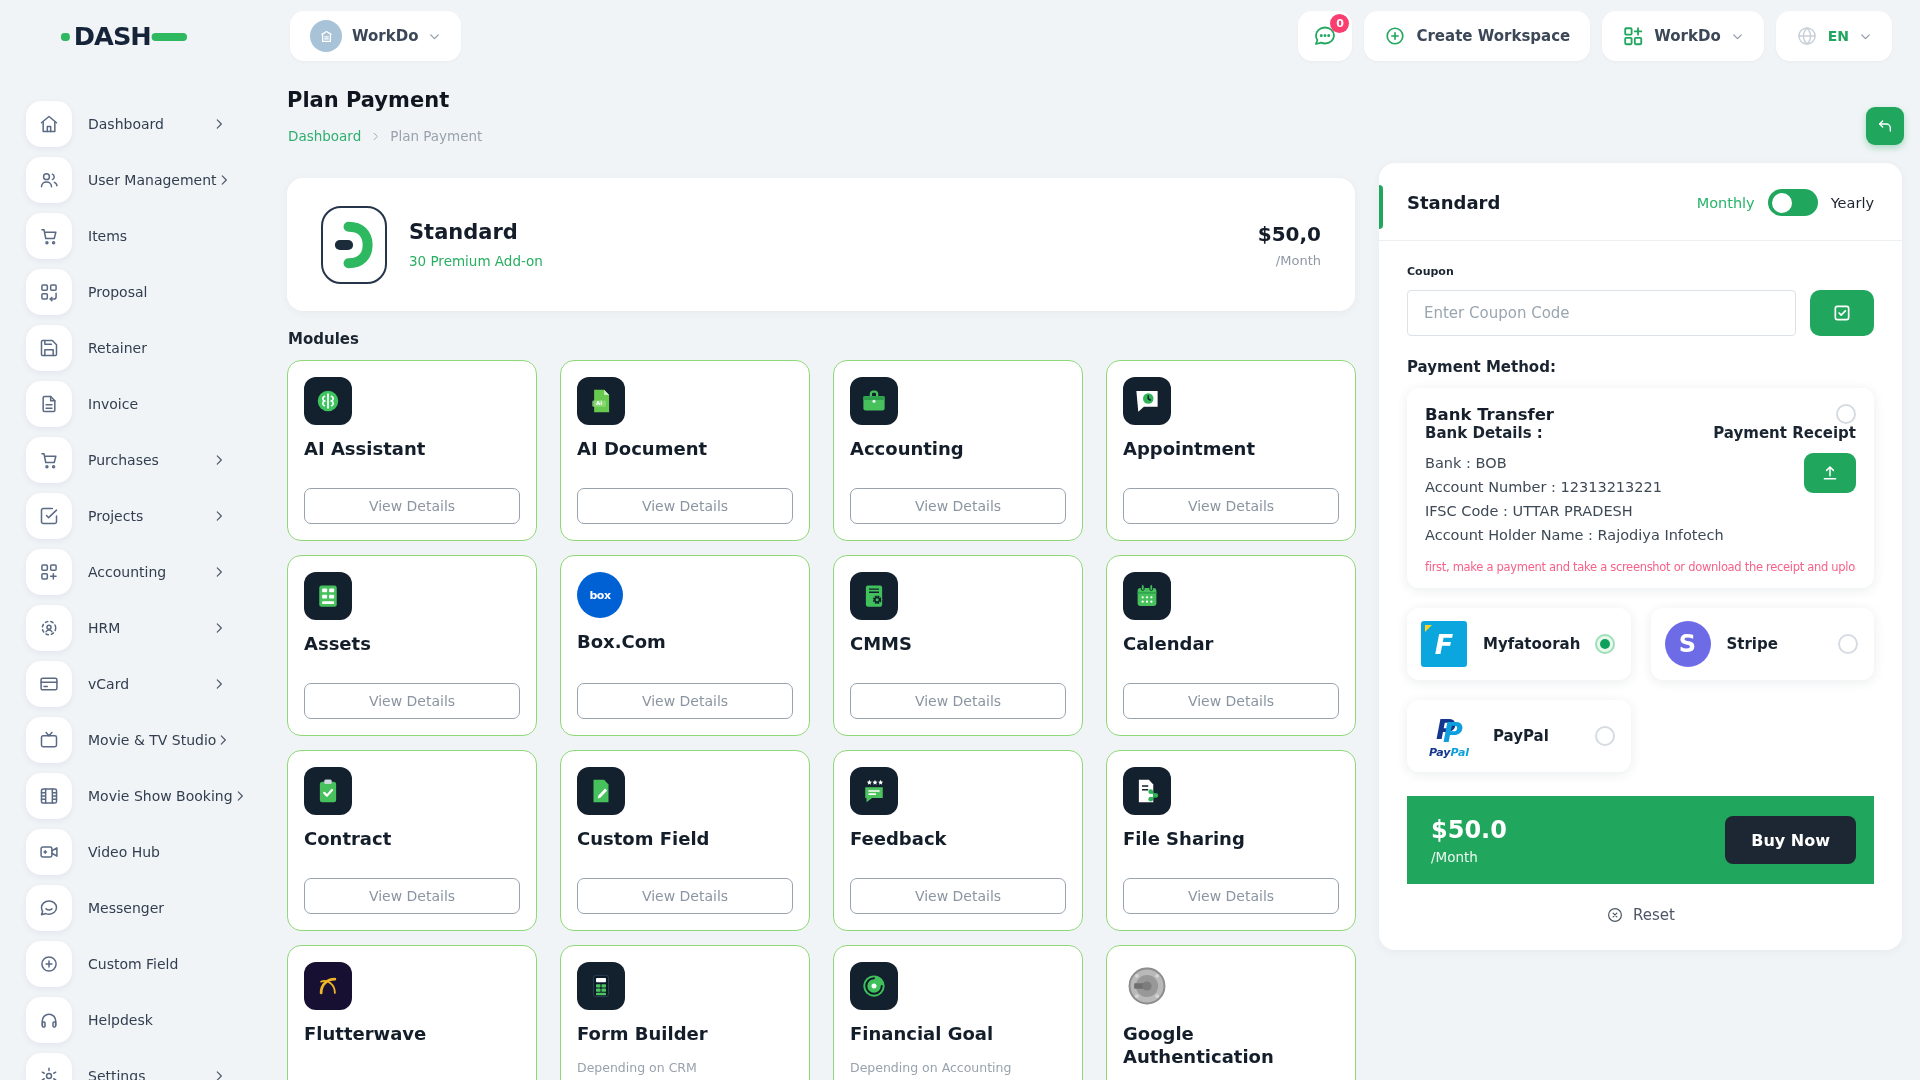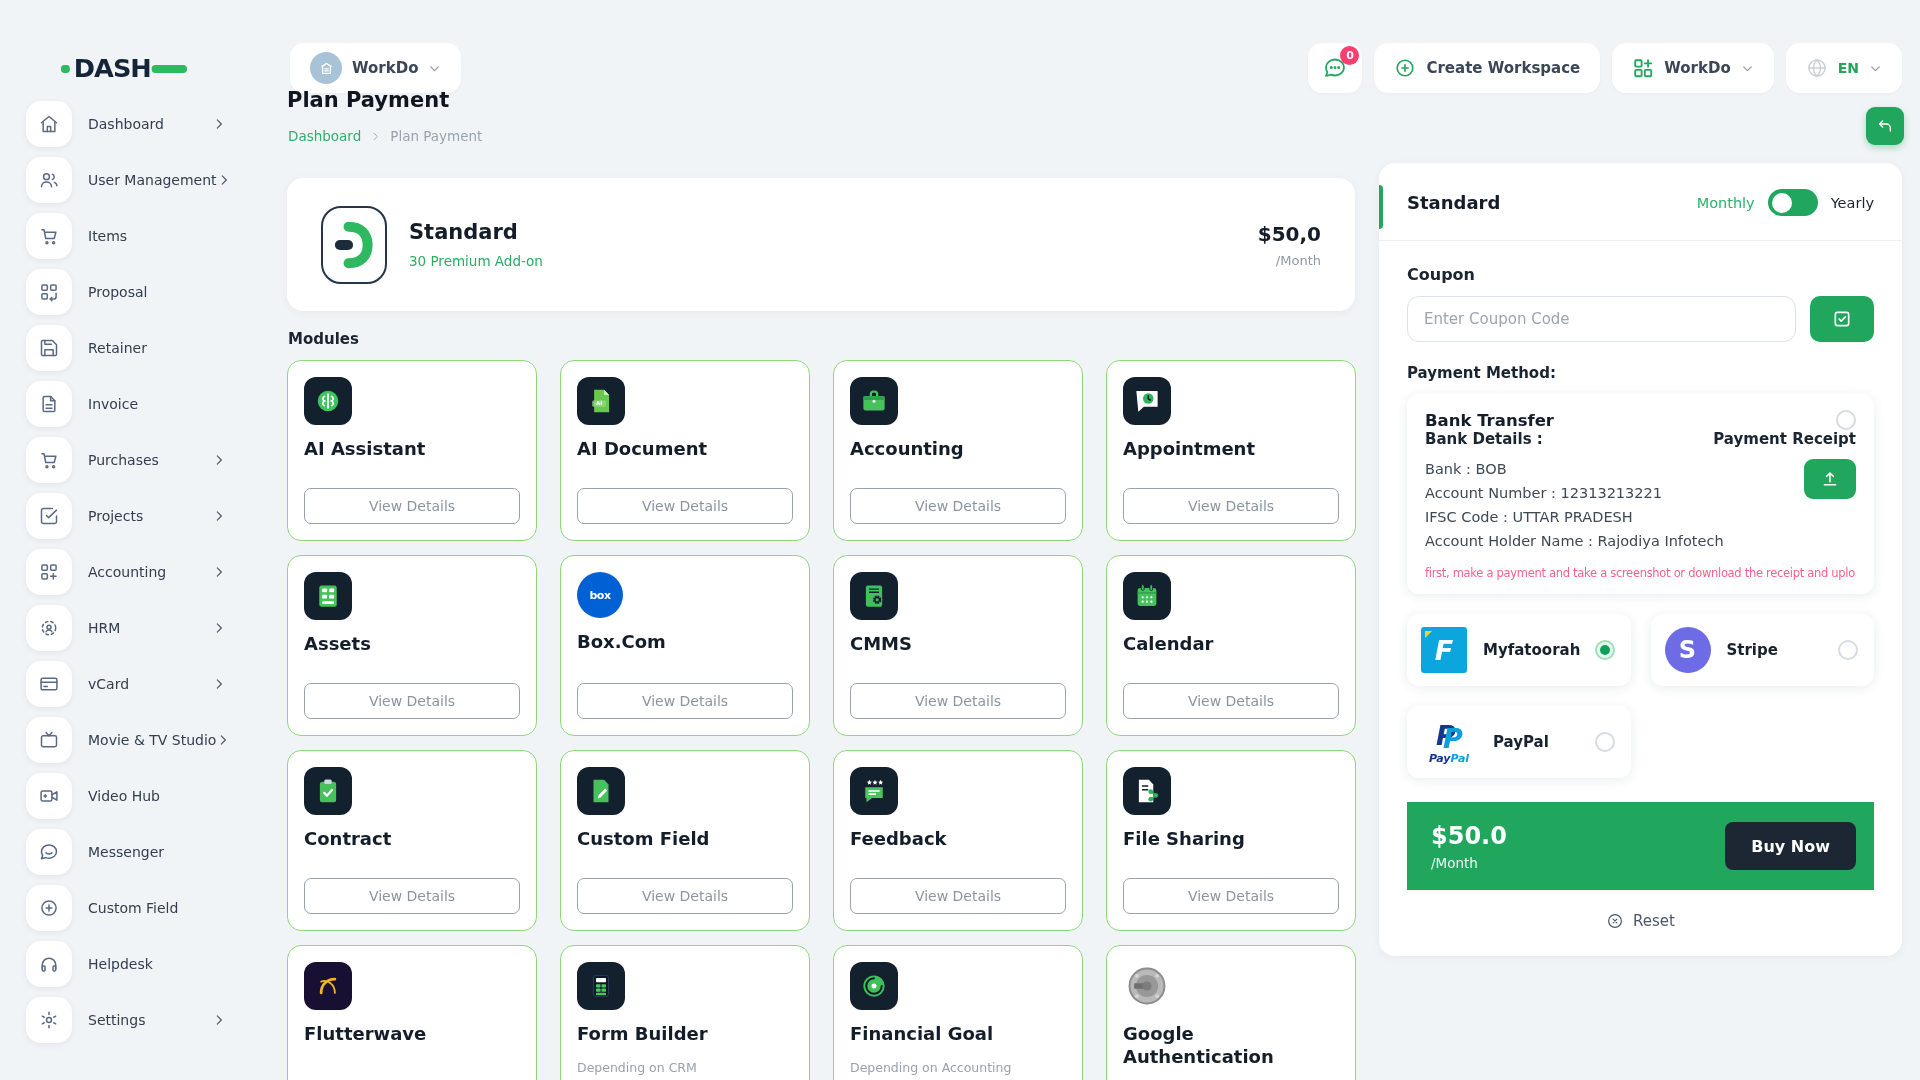--- a/index.html
+++ b/index.html
@@ -1,21 +1,21 @@
 <!DOCTYPE html>
 <html><head>
 <meta charset="utf-8">
 <style>
   * { margin:0; padding:0; box-sizing:border-box; }
   html,body { width:1920px; height:1080px; overflow:hidden; }
   body { background:#f1f4f7; font-family:"DejaVu Sans","Liberation Sans",sans-serif; color:#1d2733; position:relative; }
   svg { display:block; }
 
   
-  .header { position:absolute; top:0; left:0; right:0; height:72px; display:flex; align-items:center;margin-top:32px; }
+  .header { position:absolute; top:0; left:0; right:10px; height:72px; display:flex; align-items:center; }
   .logo-wrap { width:250px; display:flex; justify-content:center; align-items:center; }
   .ws-pill { margin-left:40px; }
   .hbtn { background:#fff; height:50px; border-radius:14px; display:flex; align-items:center; gap:10px; padding:0 20px; font-size:15px; font-weight:600; color:#3b4757; box-shadow:0 1px 3px rgba(20,30,50,.04); border:none; cursor:pointer; font-family:inherit; }
   .ws-avatar { width:32px; height:32px; border-radius:50%; background:#a8c3d8; display:flex; align-items:center; justify-content:center; color:#fff; }
   .ws-avatar svg { width:17px; height:17px; }
   .header-right { margin-left:auto; margin-right:18px; display:flex; gap:12px; align-items:center; }
   .chat-btn { width:54px; padding:0; justify-content:center; position:relative; color:#21a75d; }
   .chat-btn svg { width:24px; height:24px; }
   .badge { position:absolute; top:3px; right:3px; min-width:19px; height:19px; border-radius:10px; background:#fb3e70; color:#fff; font-size:11px; font-weight:700; display:flex; align-items:center; justify-content:center; padding:0 5px; }
   .ico-green { color:#21a75d; } .ico-green svg { width:22px; height:22px; }
@@ -69,23 +69,23 @@
   .panel { position:absolute; left:1379px; top:163px; width:523px; background:#fff; border-radius:16px; box-shadow:0 2px 10px rgba(25,40,60,.05); padding:26px 28px 26px; }
   .panel-accent { position:absolute; left:0; top:22px; width:4px; height:44px; background:#21a75d; border-radius:0 4px 4px 0; }
   .panel-head { display:flex; align-items:center; }
   .panel-plan { font-size:18px; font-weight:700; color:#141d29; }
   .bill-toggle { margin-left:auto; display:flex; align-items:center; gap:13px; }
   .bill-monthly { color:#27b56a; font-size:14.5px;margin-left:8px; }
   .bill-yearly { color:#1b2531; font-size:14.5px; }
   .toggle { width:50px; height:27px; border-radius:14px; background:#21a75d; position:relative; cursor:pointer; }
   .toggle-knob { position:absolute; left:4px; top:3.5px; width:20px; height:20px; border-radius:50%; background:#fff; }
   .panel-divider { height:1px; background:#eceff2; margin:24px -28px 0; }
-  .coupon-label { margin-top:24px; font-size:16px; font-weight:700; color:#1b2531; }
+  .coupon-label { margin-top:24px; font-size:11px; font-weight:700; color:#1b2531; }
   .coupon-row { margin-top:12px; display:flex; gap:14px; }
-  .coupon-input { flex:1; height:46px; border:1px solid #dde2e8; border-radius:12px; padding:0 16px; font-size:15px; color:#333; outline:none; font-family:inherit; background:#fff; }
+  .coupon-input { flex:1; height:46px; border:1px solid #dde2e8; border-radius:4px; padding:0 16px; font-size:15px; color:#333; outline:none; font-family:inherit; background:#fff; }
   .coupon-input::placeholder { color:#9aa5b0; }
   .coupon-apply { width:64px; height:46px; border:none; border-radius:10px; background:#21a75d; color:#fff; display:flex; align-items:center; justify-content:center; cursor:pointer; }
   .coupon-apply svg { width:20px; height:20px; }
   .pm-label { margin-top:22px; font-size:15px; font-weight:700; color:#1b2531; }
   .bank-card { margin-top:12px; background:#fff; border-radius:12px; box-shadow:0 2px 12px rgba(25,40,60,.09); padding:16px 18px 14px; }
   .bank-head { display:flex; align-items:center;text-align:right; }
   .bank-title { font-size:16.5px; font-weight:700; color:#141d29; }
   .radio { width:20px; height:20px; border-radius:50%; border:2px solid #d6dbe1; background:#fff; cursor:pointer; display:inline-flex; align-items:center; justify-content:center; flex-shrink:0; }
   .radio.checked { border-color:#9fdfb8; background:#e9f8ef; }
   .radio.checked::after { content:''; width:10px; height:10px; border-radius:50%; background:#0ea05a; }
@@ -356,20 +356,34 @@
       <span class="side-label">Movie &amp; TV Studio</span>
       <span class="side-chev">
         <svg viewBox="0 0 24 24" fill="none" stroke="currentColor" stroke-width="2" stroke-linecap="round" stroke-linejoin="round">
           <path d="M9 5l7 7-7 7"></path>
         </svg>
       </span>
     </div>
     <div class="side-item">
       <span class="side-ic">
         <svg viewBox="0 0 24 24" fill="none" stroke="currentColor" stroke-width="1.8" stroke-linecap="round" stroke-linejoin="round">
+          <rect x="3" y="3.5" width="18" height="17" rx="2"></rect>
+          <path d="M8 3.5v17M16 3.5v17M3 8h5M3 12h5M3 16h5M16 8h5M16 12h5M16 16h5"></path>
+        </svg>
+      </span>
+      <span class="side-label">Movie Show Booking</span>
+      <span class="side-chev">
+        <svg viewBox="0 0 24 24" fill="none" stroke="currentColor" stroke-width="2" stroke-linecap="round" stroke-linejoin="round">
+          <path d="M9 5l7 7-7 7"></path>
+        </svg>
+      </span>
+    </div>
+    <div class="side-item">
+      <span class="side-ic">
+        <svg viewBox="0 0 24 24" fill="none" stroke="currentColor" stroke-width="1.8" stroke-linecap="round" stroke-linejoin="round">
           <rect x="2.5" y="6" width="13" height="12" rx="2"></rect>
           <path d="M15.5 10.5l6-3.5v10l-6-3.5"></path>
           <path d="M7.5 10.5v3M6 12h3"></path>
         </svg>
       </span>
       <span class="side-label">Video Hub</span>
     </div>
     <div class="side-item">
       <span class="side-ic">
         <svg viewBox="0 0 24 24" fill="none" stroke="currentColor" stroke-width="1.8" stroke-linecap="round" stroke-linejoin="round">

